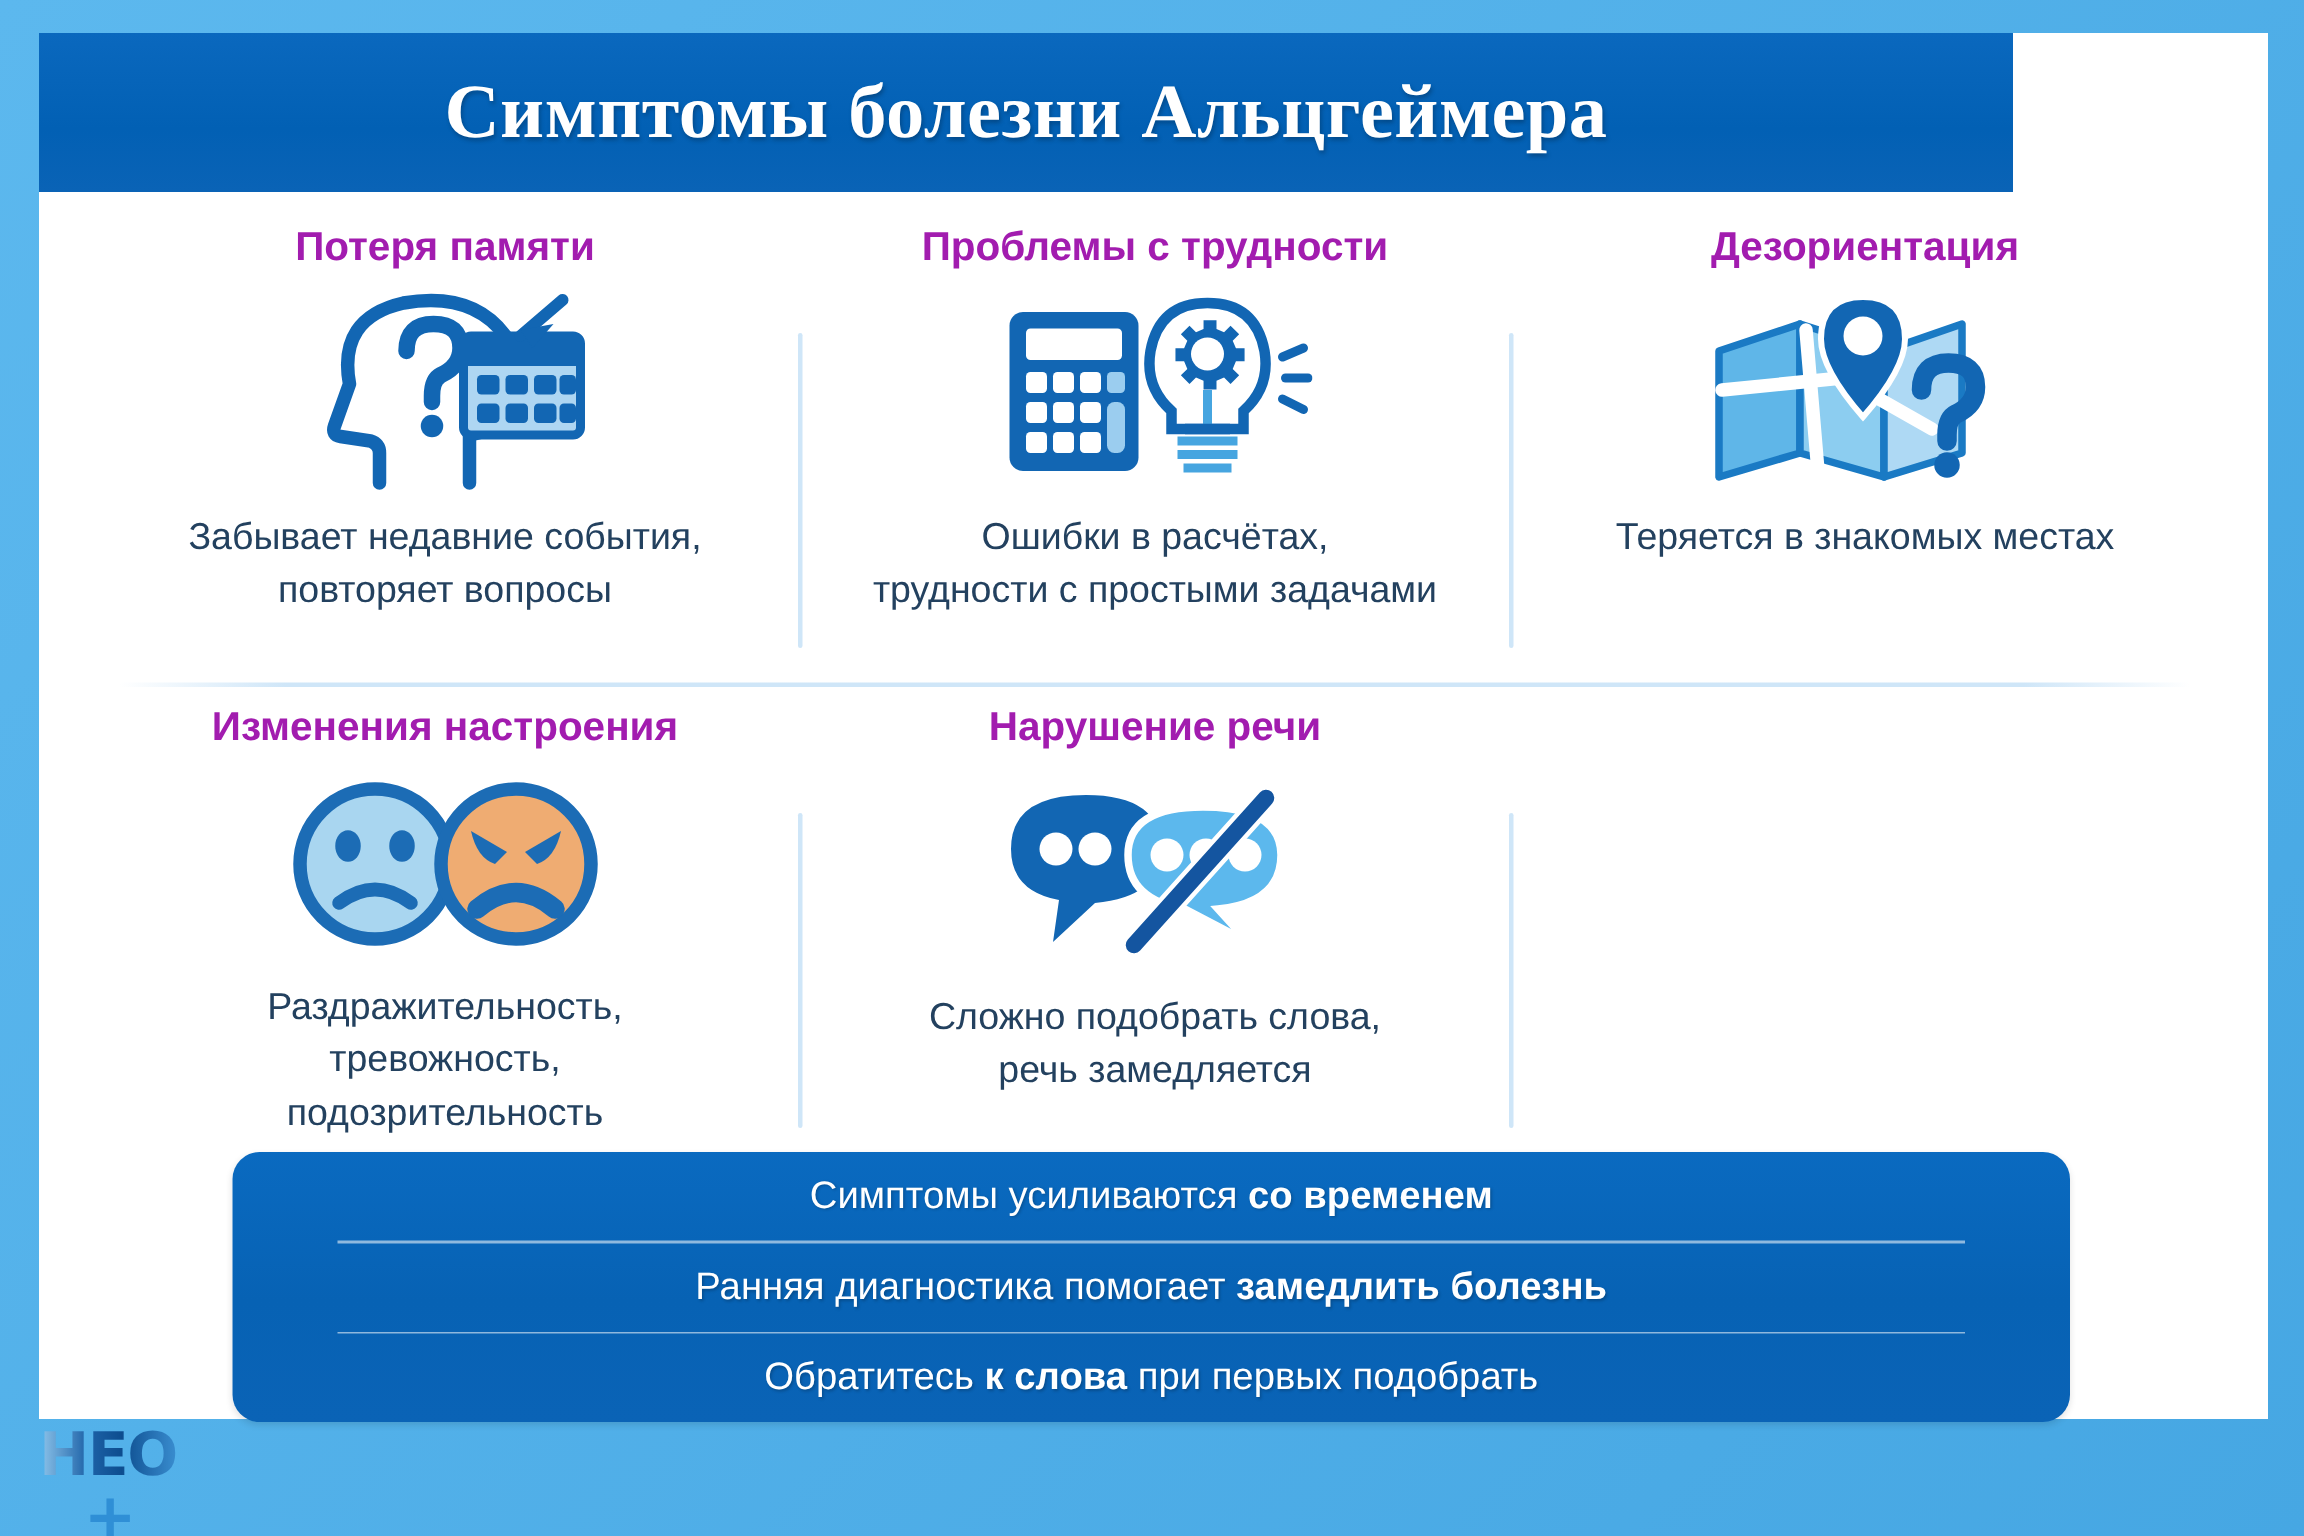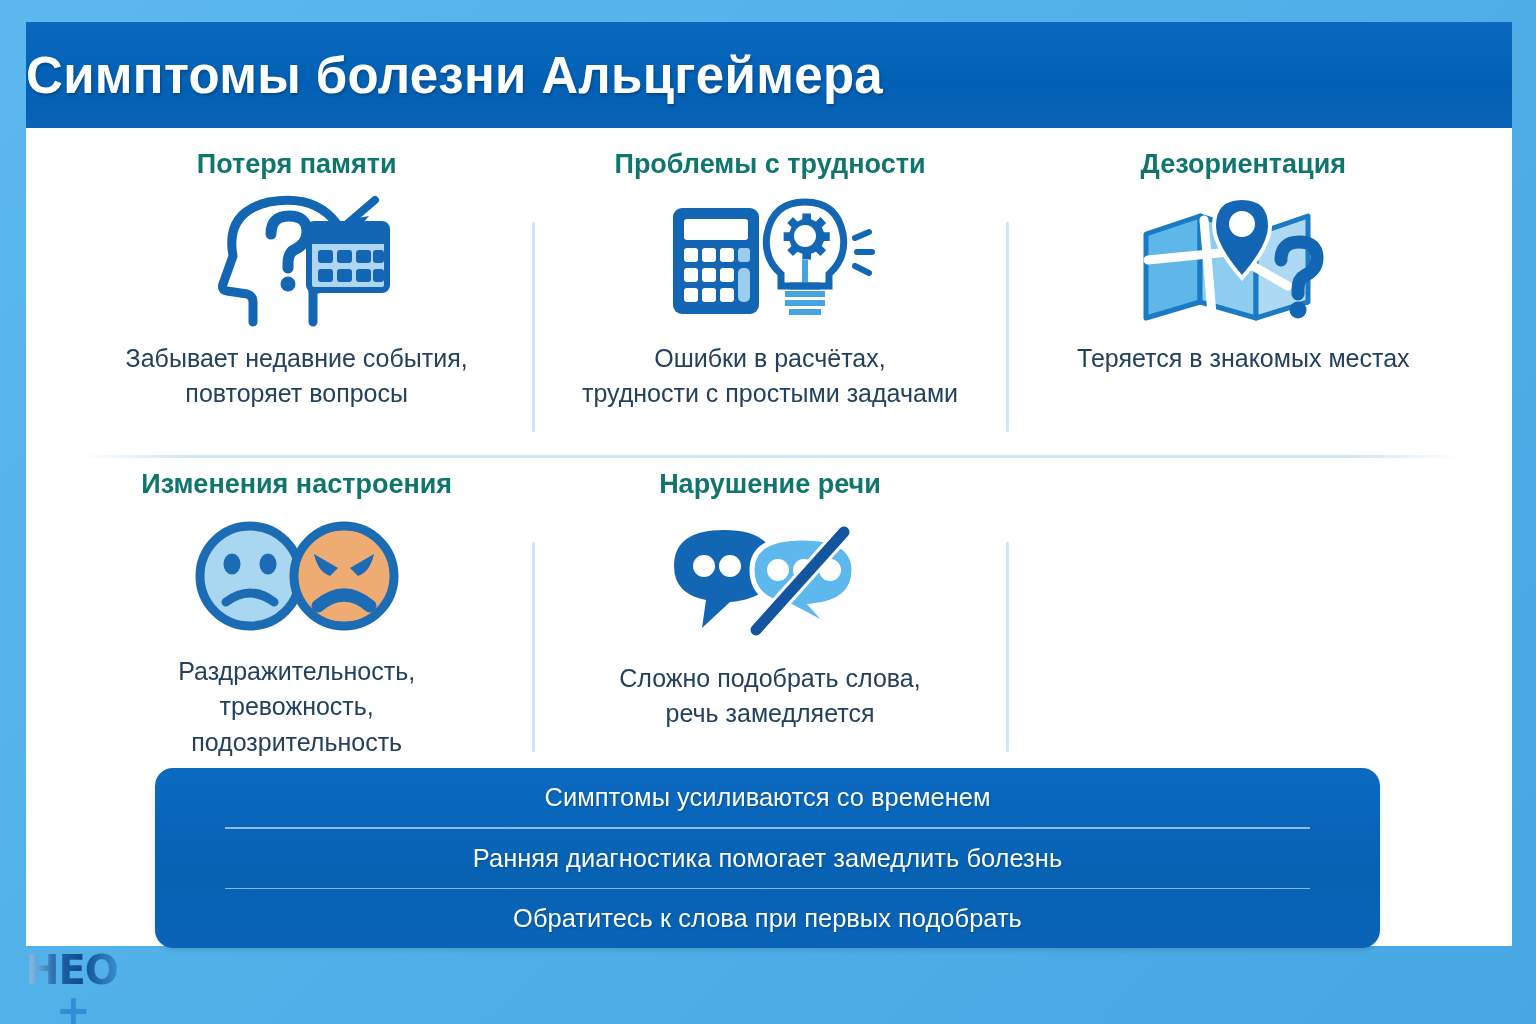--- a/index.html
+++ b/index.html
@@ -17,23 +17,23 @@
   .frame{
     position:absolute;left:0;top:0;right:0;bottom:0;
     background:linear-gradient(135deg,#5cb8ee 0%,#46a7e3 100%);
   }
   .sheet{
     position:absolute;left:26px;top:22px;width:1486px;height:924px;
     background:#ffffff;
   }
   
   .header{
-    position:absolute;left:26px;top:22px;width:1486px;height:106px;
+    position:absolute;left:26px;top:22px;width:1316px;height:106px;
     background:linear-gradient(180deg,#0a68be 0%,#0260b4 60%,#0a63b6 100%);
-    display:flex;align-items:center;justify-content:flex-start;
+    display:flex;align-items:center;justify-content:center;font-family:Liberation Serif, serif;
   }
   .header-title{
     color:#ffffff;font-size:51px;font-weight:bold;letter-spacing:0.3px;
     text-shadow:1px 2px 3px rgba(0,0,0,.25);
     white-space:nowrap;
   }
   
   .grid{
     position:absolute;left:60px;top:150px;width:1420px;height:610px;
   }
@@ -41,21 +41,21 @@
     position:absolute;left:0;width:1420px;height:290px;display:flex;
   }
   .row-1{top:0;}
   .row-2{top:320px;}
   .card{
     width:33.333%;
     display:flex;flex-direction:column;align-items:center;
     position:relative;
   }
   .card-title{
-    color:#0f766e;font-size:27px;font-weight:bold;text-align:center;
+    color:#a21caf;font-size:27px;font-weight:bold;text-align:center;
     line-height:1.1;margin:0;white-space:nowrap;
   }
   .icon-wrap{
     height:145px;display:flex;align-items:center;justify-content:center;
     margin-top:8px;
   }
   .card-desc{
     color:#23415f;font-size:25px;text-align:center;line-height:1.42;
     max-width:380px;margin-top:8px;
   }
@@ -75,21 +75,21 @@
     background:linear-gradient(180deg,#0a6ac0 0%,#0762b4 55%,#0a63b6 100%);
     border-radius:18px;
     display:flex;flex-direction:column;align-items:center;justify-content:center;
     box-shadow:0 2px 5px rgba(0,0,0,.12);
   }
   .banner-line{
     color:#ffffff;font-size:25.5px;text-align:center;
     height:59px;line-height:59px;white-space:nowrap;
     text-shadow:1px 1px 2px rgba(0,0,0,.22);
   }
-  .banner-line b{font-weight:normal;}
+  .banner-line b{font-weight:bold;}
   .banner-sep{
     width:1085px;height:2px;background:rgba(255,255,255,.55);
   }
   
   .logo{
     position:absolute;left:26px;top:950px;
     font-size:40px;font-weight:bold;letter-spacing:-1px;
     line-height:1;display:flex;align-items:center;flex-direction:column;
   }
   .logo .mark{

